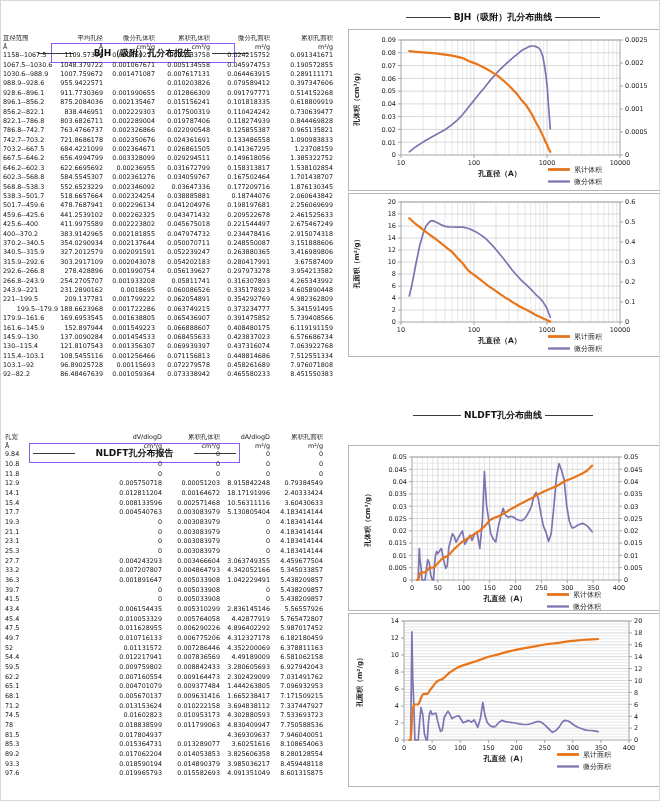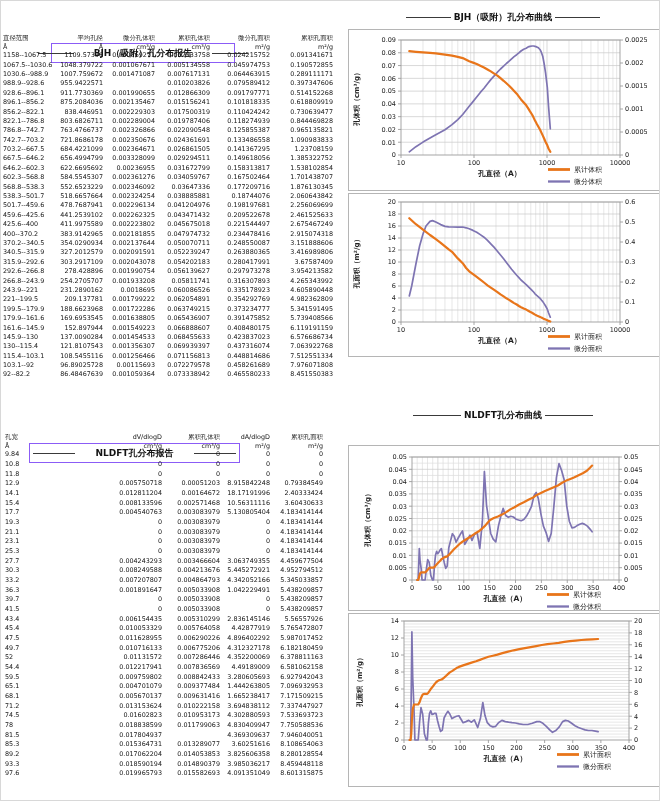--- a/index.html
+++ b/index.html
@@ -255,21 +255,21 @@
       </div>
       <div class="tr" style="height: 9.4px; line-height: 9.4px;">
         <div class="td al" style="width: 55px;">221--199.5</div>
         <div class="td ar" style="width: 45px;">209.137781</div>
         <div class="td ar" style="width: 52px;">0.001799222</div>
         <div class="td ar" style="width: 55px; text-align: right;">0.062054891</div>
         <div class="td ar" style="width: 60px;">0.354292769</div>
         <div class="td ar" style="width: 63px;">4.982362809</div>
       </div>
       <div class="tr" style="height: 9.4px; line-height: 9.4px;">
-        <div class="td al" style="width: 55px;">199.5--179.9</div>
+        <div class="td al" style="width: 55px; text-align: right;">199.5--179.9</div>
         <div class="td ar" style="width: 45px;">188.6623968</div>
         <div class="td ar" style="width: 52px;">0.001722286</div>
         <div class="td ar" style="width: 55px;">0.063749215</div>
         <div class="td ar" style="width: 60px;">0.373234777</div>
         <div class="td ar" style="width: 63px;">5.341591495</div>
       </div>
       <div class="tr" style="height: 9.4px; line-height: 9.4px;">
         <div class="td al" style="width: 55px;">179.9--161.6</div>
         <div class="td ar" style="width: 45px;">169.6953545</div>
         <div class="td ar" style="width: 52px;">0.001638805</div>
@@ -615,27 +615,20 @@
         <div class="td ar" style="width: 53px;">4.183414144</div>
       </div>
       <div class="tr" style="height: 9.68px; line-height: 9.68px;">
         <div class="td al" style="width: 90px;">27.7</div>
         <div class="td ar" style="width: 67px;">0.004243293</div>
         <div class="td ar" style="width: 58px;">0.003466604</div>
         <div class="td ar" style="width: 50px;">3.063749355</div>
         <div class="td ar" style="width: 53px;">4.459677504</div>
       </div>
       <div class="tr" style="height: 9.68px; line-height: 9.68px;">
-        <div class="td al" style="width: 90px;">30.3</div>
-        <div class="td ar" style="width: 67px;">0.008249588</div>
-        <div class="td ar" style="width: 58px;">0.004213676</div>
-        <div class="td ar" style="width: 50px;">5.445272921</div>
-        <div class="td ar" style="width: 53px;">4.952794512</div>
-      </div>
-      <div class="tr" style="height: 9.68px; line-height: 9.68px;">
         <div class="td al" style="width: 90px;">33.2</div>
         <div class="td ar" style="width: 67px;">0.007207807</div>
         <div class="td ar" style="width: 58px;">0.004864793</div>
         <div class="td ar" style="width: 50px;">4.342052166</div>
         <div class="td ar" style="width: 53px;">5.345033857</div>
       </div>
       <div class="tr" style="height: 9.68px; line-height: 9.68px;">
         <div class="td al" style="width: 90px;">36.3</div>
         <div class="td ar" style="width: 67px;">0.001891647</div>
         <div class="td ar" style="width: 58px;">0.005033908</div>
@@ -697,20 +690,27 @@
         <div class="td ar" style="width: 58px;">0.007836569</div>
         <div class="td ar" style="width: 50px;">4.49189009</div>
         <div class="td ar" style="width: 53px;">6.581062158</div>
       </div>
       <div class="tr" style="height: 9.68px; line-height: 9.68px;">
         <div class="td al" style="width: 90px;">59.5</div>
         <div class="td ar" style="width: 67px;">0.009759802</div>
         <div class="td ar" style="width: 58px;">0.008842433</div>
         <div class="td ar" style="width: 50px;">3.280605693</div>
         <div class="td ar" style="width: 53px;">6.927942043</div>
+      </div>
+      <div class="tr" style="height: 9.68px; line-height: 9.68px;">
+        <div class="td al" style="width: 90px;">62.2</div>
+        <div class="td ar" style="width: 67px;">0.007160554</div>
+        <div class="td ar" style="width: 58px;">0.009164473</div>
+        <div class="td ar" style="width: 50px;">2.302429099</div>
+        <div class="td ar" style="width: 53px;">7.031491762</div>
       </div>
       <div class="tr" style="height: 9.68px; line-height: 9.68px;">
         <div class="td al" style="width: 90px;">65.1</div>
         <div class="td ar" style="width: 67px;">0.004701079</div>
         <div class="td ar" style="width: 58px;">0.009377484</div>
         <div class="td ar" style="width: 50px;">1.444263805</div>
         <div class="td ar" style="width: 53px;">7.096932953</div>
       </div>
       <div class="tr" style="height: 9.68px; line-height: 9.68px;">
         <div class="td al" style="width: 90px;">68.1</div>

